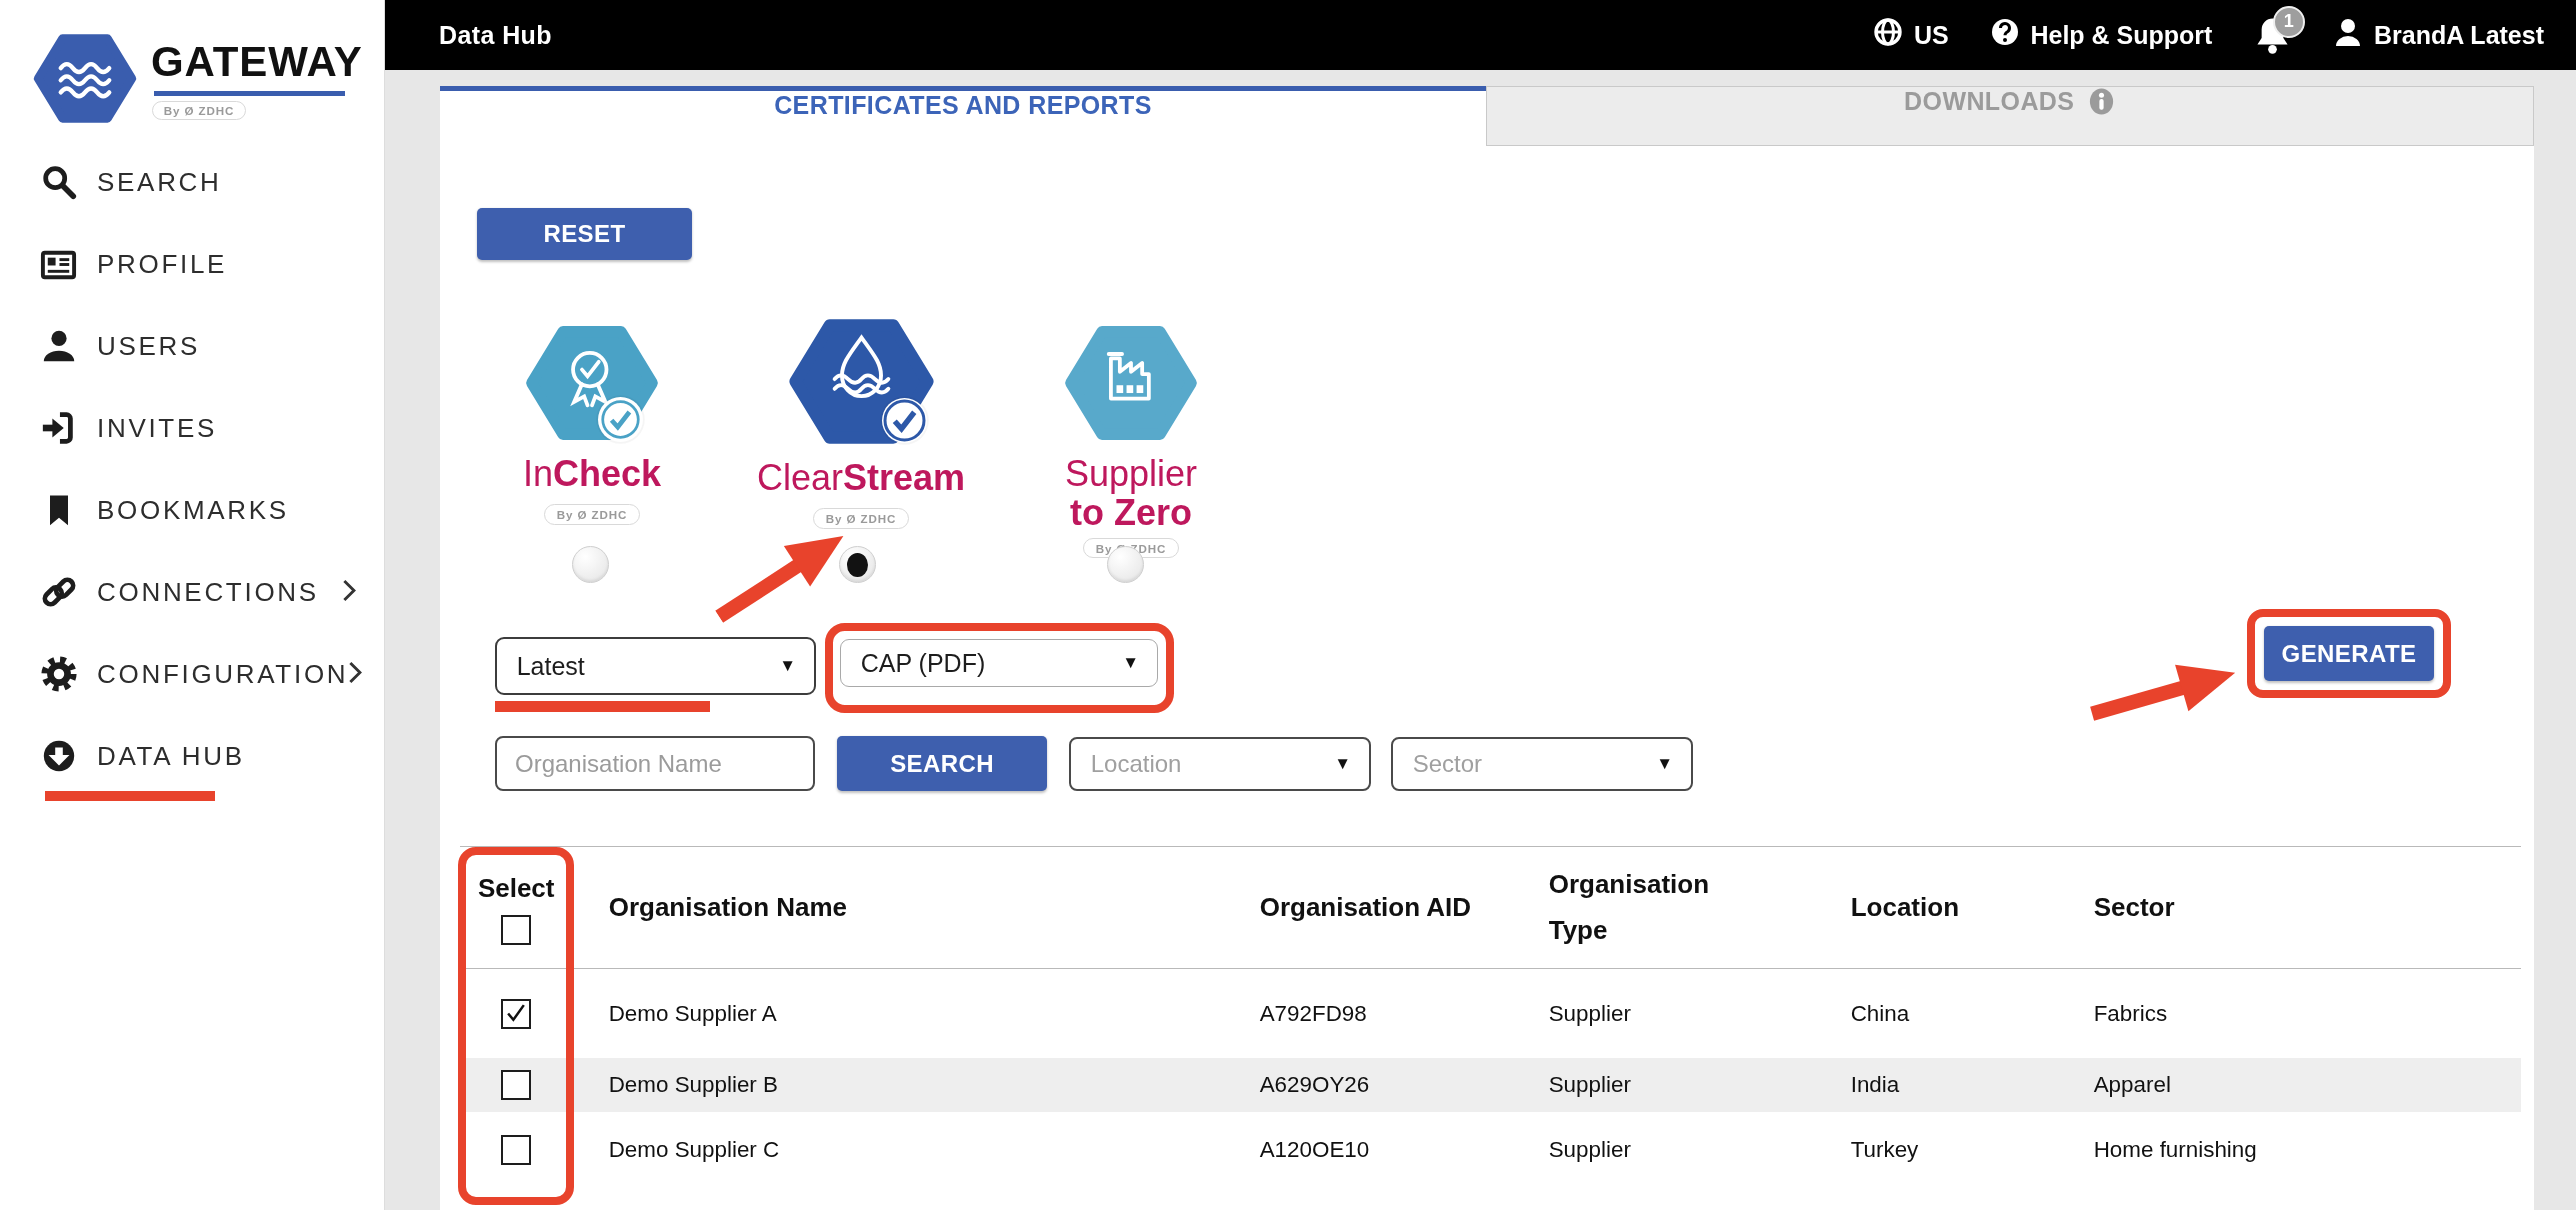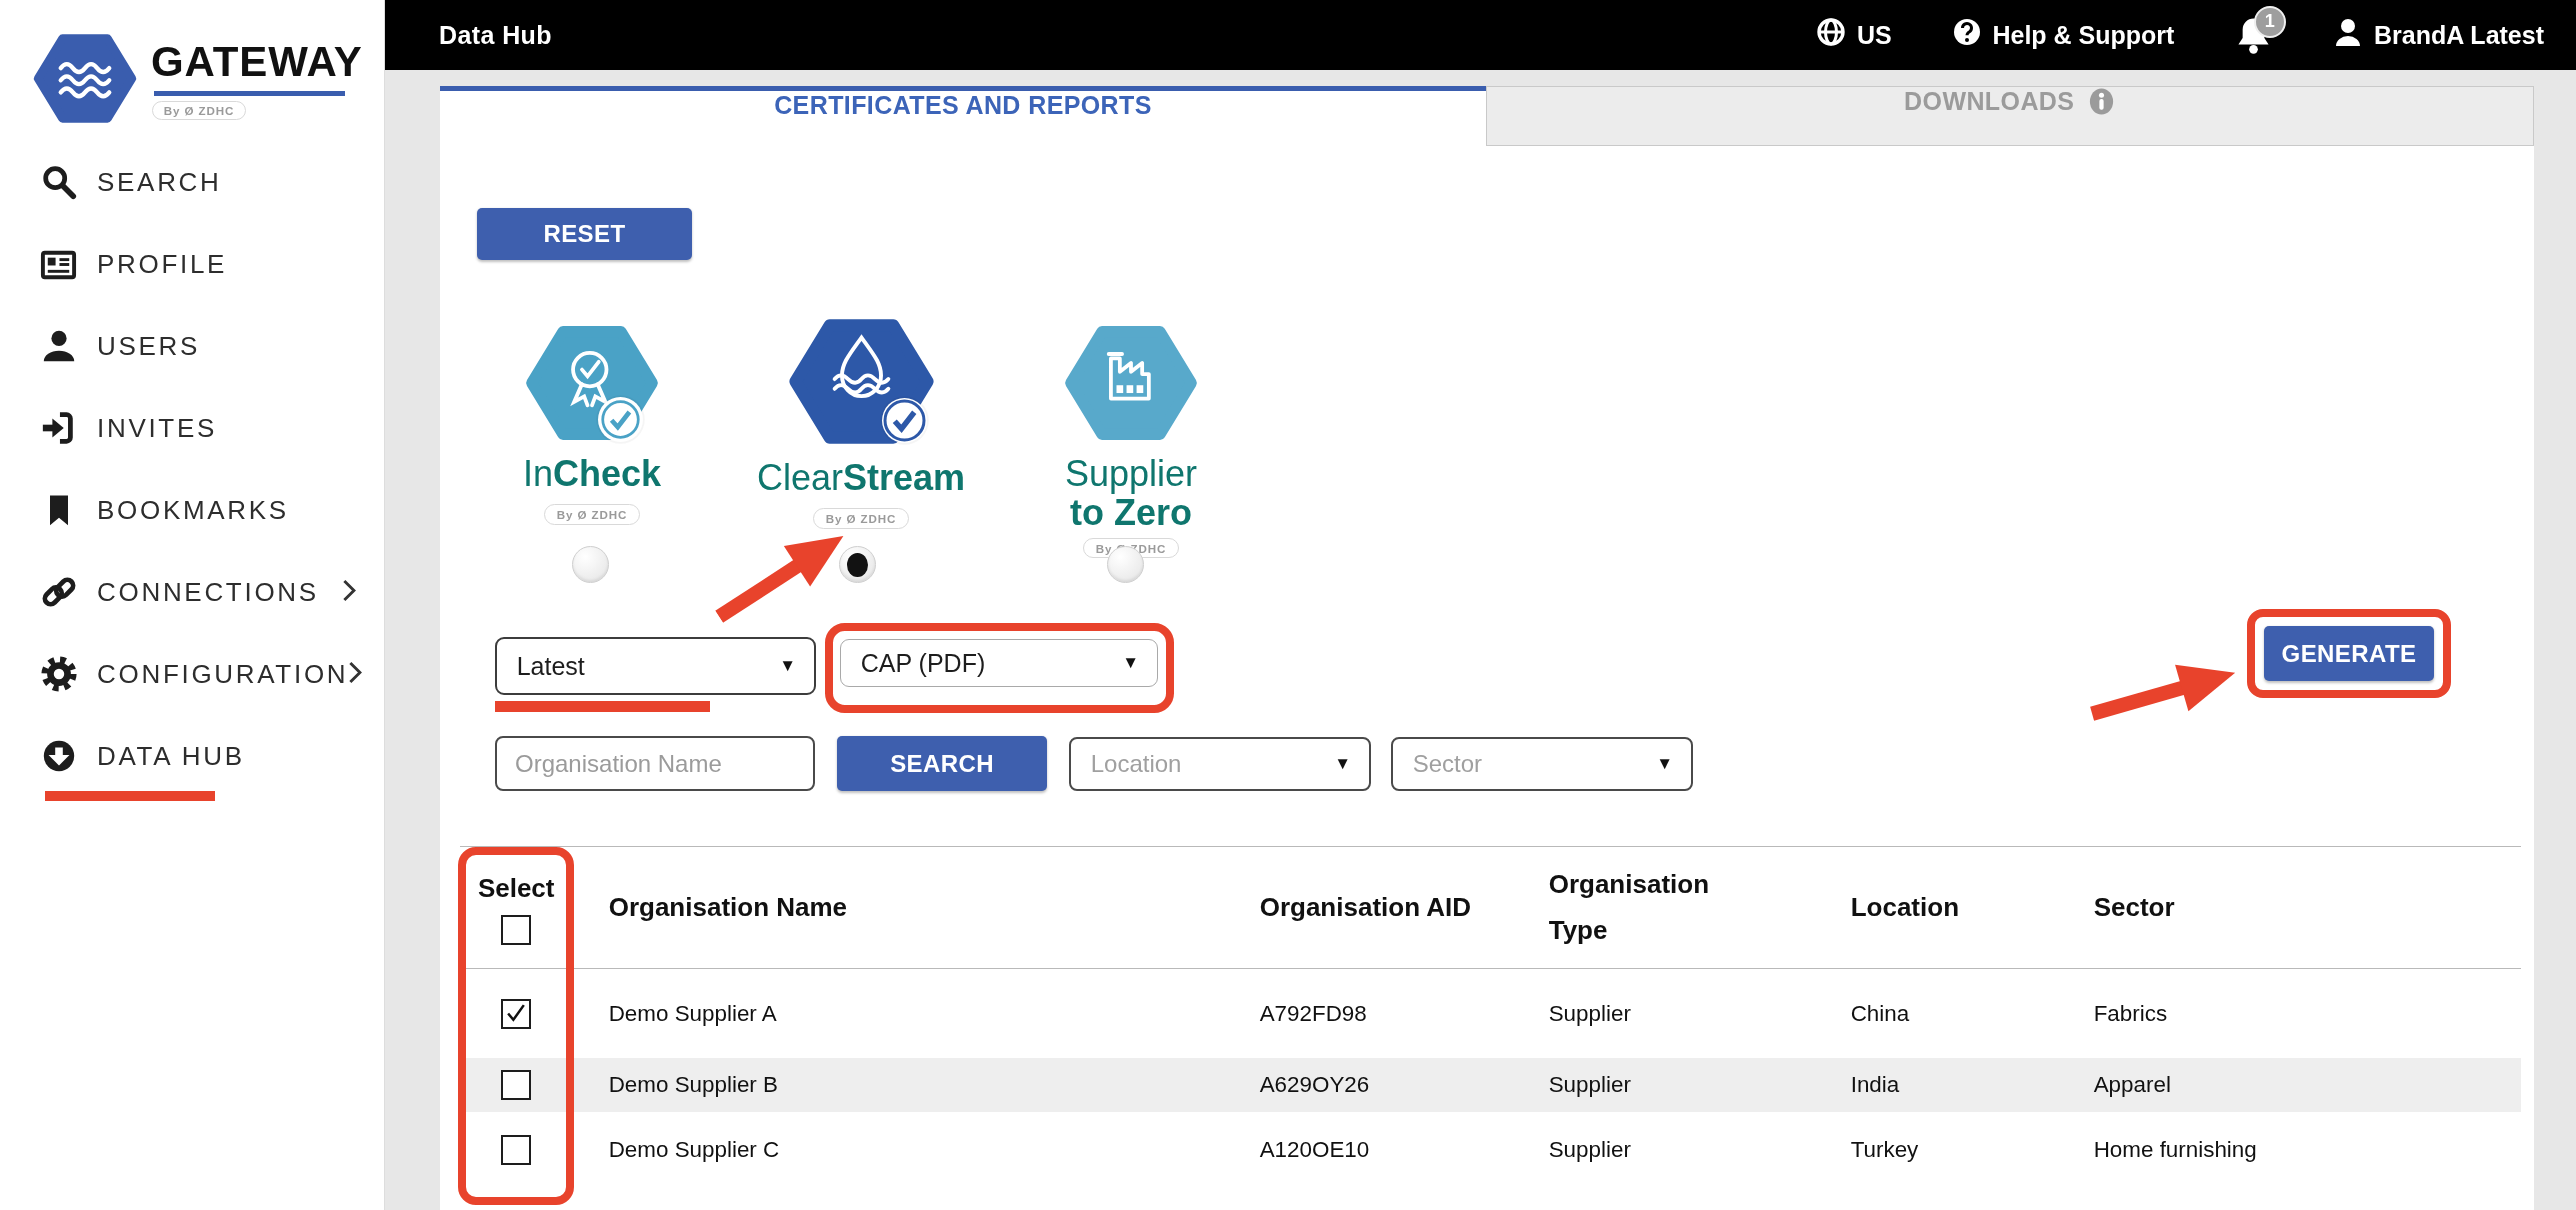--- a/index.html
+++ b/index.html
@@ -15,41 +15,41 @@
   .nav{position:absolute;left:0;top:141px;width:385px}
   .nav-item{height:82px;display:flex;align-items:center;padding-left:38px;cursor:pointer}
   .nav-icon{width:41px;height:39px;display:flex;align-items:center;justify-content:center;flex:0 0 41px}
   .nav-label{margin-left:18px;font-size:26px;letter-spacing:2.7px;color:#2d2d2d;white-space:nowrap}
   .nav-chevron{margin-left:auto;margin-right:29px}
   .datahub-underline{position:absolute;left:45px;top:791px;width:170px;height:9.8px;background:#e8432c}
 
   
   .topbar{position:absolute;left:385px;top:0;width:2191px;height:70px;background:#000;color:#fff;display:flex;align-items:center;z-index:2}
   .topbar-title{margin-left:54px;font-size:25px;font-weight:bold;letter-spacing:0.4px}
-  .topbar-right{margin-left:auto;margin-right:32px;display:flex;align-items:center;gap:60px;font-size:25px;font-weight:bold}
+  .topbar-right{margin-left:auto;margin-right:32px;display:flex;align-items:center;gap:41px;font-size:25px;font-weight:bold}
   .tb-item{display:flex;align-items:center;gap:10.7px;cursor:pointer}
   .bell-wrap{position:relative;width:39px;height:41px}
   .badge{position:absolute;top:-9px;right:-12.5px;width:32px;height:32px;border-radius:50%;background:#9e9e9e;border:2.7px solid #efefef;color:#fff;font-size:18px;font-weight:bold;display:flex;align-items:center;justify-content:center}
 
   
   .main{position:absolute;left:385px;top:70px;width:2191px;height:1141px}
   .tabs{position:absolute;left:55px;top:16px;right:42px;height:60px;display:flex}
   .tab{flex:1;display:flex;justify-content:center;gap:12.5px;font-size:25px;font-weight:bold;letter-spacing:0.4px;cursor:pointer}
   .tab-active{background:#fff;border-top:5.4px solid #3a5dae;color:#3c64b8}
   .tab-inactive{background:#ececec;border:1.8px solid #c9c9c9;color:#9b9b9b}
   .card{position:absolute;left:55px;top:76px;right:42px;bottom:0;background:#fff}
 
   .btn{background:#3e5fae;color:#fff;font-weight:bold;border:none;border-radius:5px;display:flex;align-items:center;justify-content:center;font-size:24px;letter-spacing:0.4px;cursor:pointer;box-shadow:0 1.8px 2.7px rgba(0,0,0,.25)}
   .reset-btn{position:absolute;left:37px;top:62px;width:215px;height:52px}
 
   
   .product{position:absolute;top:179px;width:234px;display:flex;flex-direction:column;align-items:center;text-align:center}
   .product .hexwrap{position:relative}
   .verified{position:absolute;width:45px;height:45px;border-radius:50%;background:#fff;display:flex;align-items:center;justify-content:center;right:16px;bottom:1.8px;box-shadow:0 0 0 1.8px rgba(0,0,0,.04)}
-  .product-name{margin-top:10.7px;font-size:36px;color:#0f766e;line-height:1.08}
+  .product-name{margin-top:10.7px;font-size:36px;color:#be185d;line-height:1.08}
   .product-name .bold{font-weight:bold}
   .pill{margin-top:10.7px;border:1.8px solid #d9d9d9;border-radius:894px;padding:2.7px 11.6px;font-size:11.6px;font-weight:bold;color:#9a9a9a;letter-spacing:0.9px}
 
   .radio{position:absolute;top:400px;width:37px;height:37px;border-radius:50%;border:0.9px solid #cfcfcf;background:radial-gradient(circle at 35% 28%,#ffffff,#e3e3e3);display:flex;align-items:center;justify-content:center;cursor:pointer;box-shadow:inset 0 -1.8px 2.7px rgba(0,0,0,.08)}
   .radio .dot{width:20.6px;height:24px;border-radius:50%;background:#121212}
 
   
   .select-box{position:absolute;height:58px;background:#fff;border-radius:9px;display:flex;align-items:center;justify-content:space-between;padding:0 18px 0 19.7px;font-size:25px;cursor:pointer}
   .caret{font-size:17px;color:#111}
   .version-select{left:55px;top:491px;width:321px;border:2.7px solid #3c3c3c}

